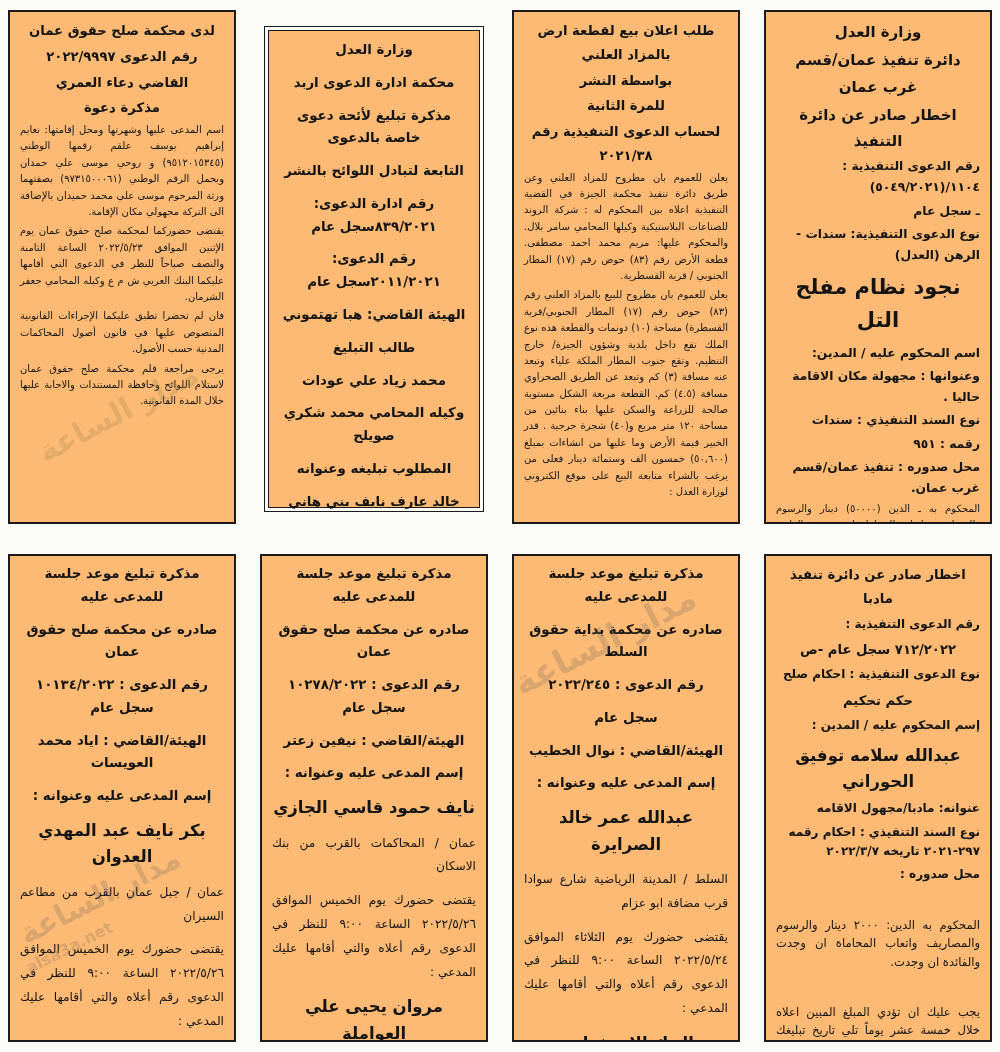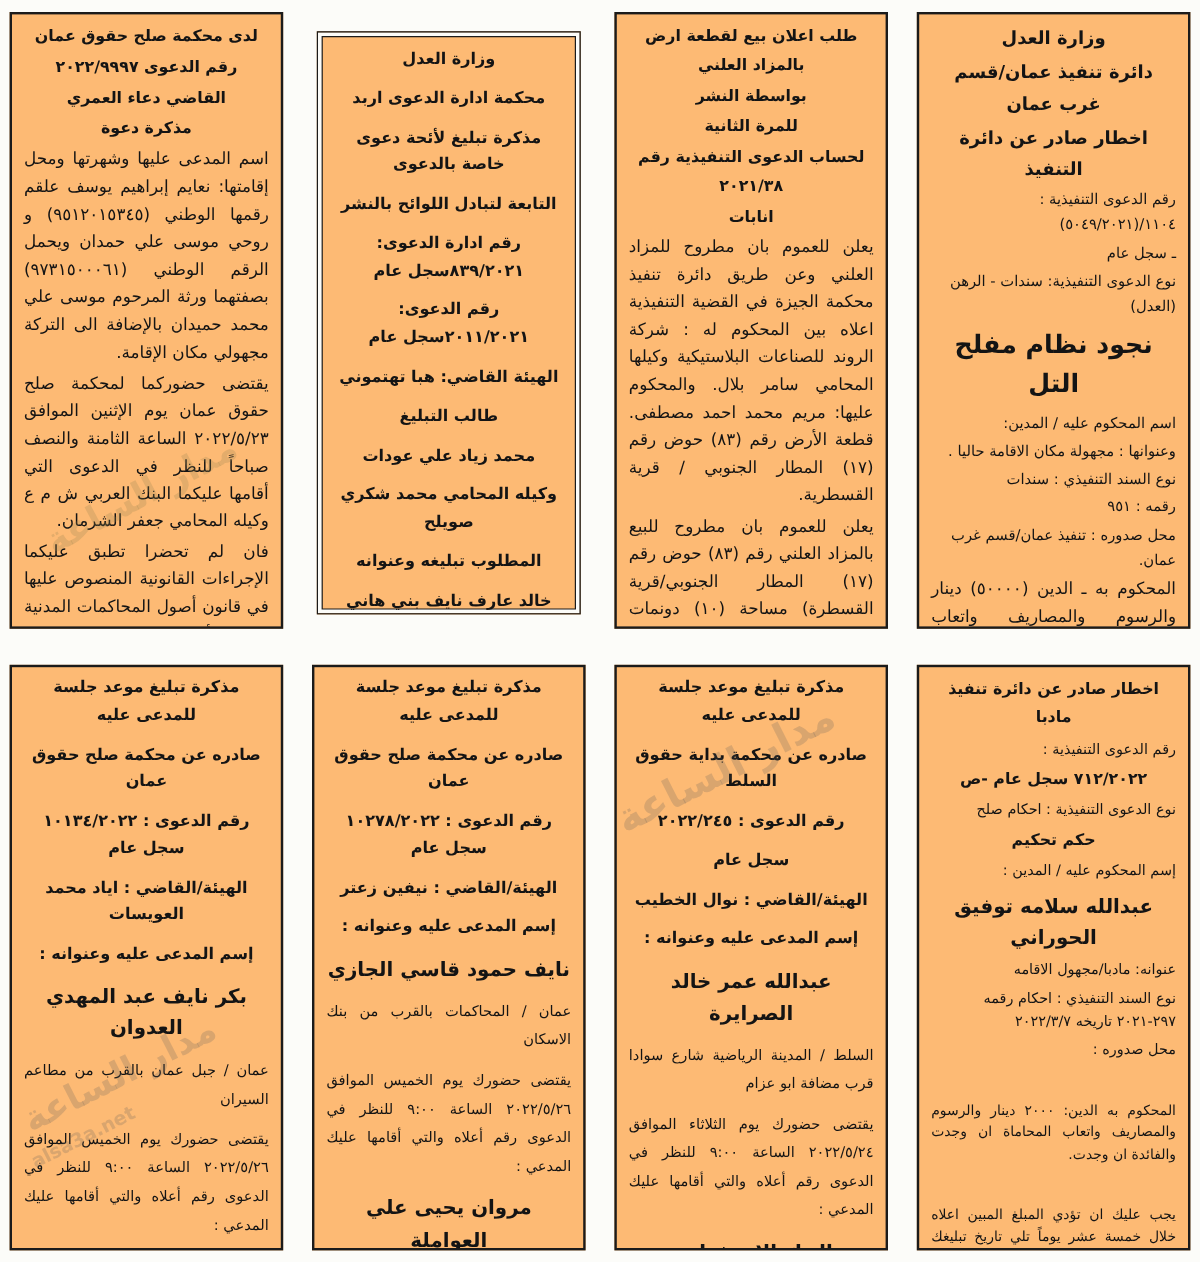--- a/index.html
+++ b/index.html
@@ -33,22 +33,22 @@
     padding:12px 15px;
   }
   .notice.inset { margin:16px 4px 12px 4px; }
 
   .ln { margin:0 0 2px 0; }
   .ln-h1 { text-align:center; font-weight:bold; font-size:15px; line-height:1.75; }
   .ln-h  { text-align:center; font-weight:bold; font-size:13.2px; line-height:1.8; }
   .ln-n  { text-align:center; font-weight:bold; font-size:16.5px; line-height:1.6; margin:7px 0; }
   .ln-n2 { text-align:center; font-weight:bold; font-size:14.5px; line-height:1.6; margin:5px 0; }
   .ln-nx { text-align:center; font-weight:bold; font-size:21px; line-height:1.55; margin:5px 0 7px; }
-  .ln-label { text-align:right; font-weight:normal; font-size:12.3px; line-height:1.72; }
-  .ln-body { text-align:justify; text-align-last:right; font-size:14px; line-height:1.64; margin-bottom:3px; }
+  .ln-label { text-align:right; font-weight:bold; font-size:12.3px; line-height:1.72; }
+  .ln-body { text-align:justify; text-align-last:right; font-size:10px; line-height:1.64; margin-bottom:3px; }
 
   .loose .ln { margin-bottom:10px; }
   .loose .ln-h { font-size:13.4px; line-height:1.7; }
   .loose .ln-body { line-height:1.95; font-size:12.2px; }
   .semi .ln { margin-bottom:4px; }
   .semi .ln-label { font-size:12px; line-height:1.6; }
   .semi .ln-body { font-size:11.6px; line-height:1.58;margin-top:32px; }
 
   .wm-layer { position:absolute; inset:0; pointer-events:none; z-index:3; }
   .wm { position:absolute; color:rgba(90,90,90,0.22); font-weight:bold; white-space:nowrap; }
@@ -75,21 +75,20 @@
         <div class="ln ln-label">نوع السند التنفيذي : سندات</div>
         <div class="ln ln-label">رقمه : ٩٥١</div>
         <div class="ln ln-label">محل صدوره : تنفيذ عمان/قسم غرب عمان.</div>
         <div class="ln ln-body">المحكوم به ـ الدين (٥٠٠٠٠) دينار والرسوم والمصاريف واتعاب المحاماة إن وجدت والفائدة إن وجدت.</div>
       </section>
       <section class="notice">
         <div class="ln ln-h">طلب اعلان بيع لقطعة ارض بالمزاد العلني</div>
         <div class="ln ln-h">بواسطة النشر</div>
         <div class="ln ln-h">للمرة الثانية</div>
         <div class="ln ln-h">لحساب الدعوى التنفيذية رقم ٢٠٢١/٣٨</div>
-        <div class="ln ln-h">انابات</div>
         <div class="ln ln-body">يعلن للعموم بان مطروح للمزاد العلني وعن طريق دائرة تنفيذ محكمة الجيزة في القضية التنفيذية اعلاه بين المحكوم له : شركة الروند للصناعات البلاستيكية وكيلها المحامي سامر بلال. والمحكوم عليها: مريم محمد احمد مصطفى. قطعة الأرض رقم (٨٣) حوض رقم (١٧) المطار الجنوبي / قرية القسطرية.</div>
         <div class="ln ln-body">يعلن للعموم بان مطروح للبيع بالمزاد العلني رقم (٨٣) حوض رقم (١٧) المطار الجنوبي/قرية القسطرة) مساحة (١٠) دونمات والقطعة هذه نوع الملك تقع داخل بلدية وشؤون الجيزة/ خارج التنظيم. وتقع جنوب المطار الملكة علياء وتبعد عنه مسافة (٣) كم وتبعد عن الطريق الصحراوي مسافة (٤.٥) كم. القطعة مربعة الشكل مستوية صالحة للزراعة والسكن عليها بناء بنائين من مساحة ١٢٠ متر مربع و(٤٠) شجرة حرجية . قدر الخبير قيمة الأرض وما عليها من انشاءات بمبلغ (٥٠,٦٠٠) خمسون الف وستمائة دينار فعلى من يرغب بالشراء متابعة البيع على موقع الكتروني لوزارة العدل :</div>
       </section>
       <section class="notice double loose inset">
         <div class="ln ln-h">وزارة العدل</div>
         <div class="ln ln-h">محكمة ادارة الدعوى اربد</div>
         <div class="ln ln-h">مذكرة تبليغ لأئحة دعوى خاصة بالدعوى</div>
         <div class="ln ln-h">التابعة لتبادل اللوائح بالنشر</div>
         <div class="ln ln-h">رقم ادارة الدعوى: ٨٣٩/٢٠٢١سجل عام</div>
         <div class="ln ln-h">رقم الدعوى: ٢٠١١/٢٠٢١سجل عام</div>

